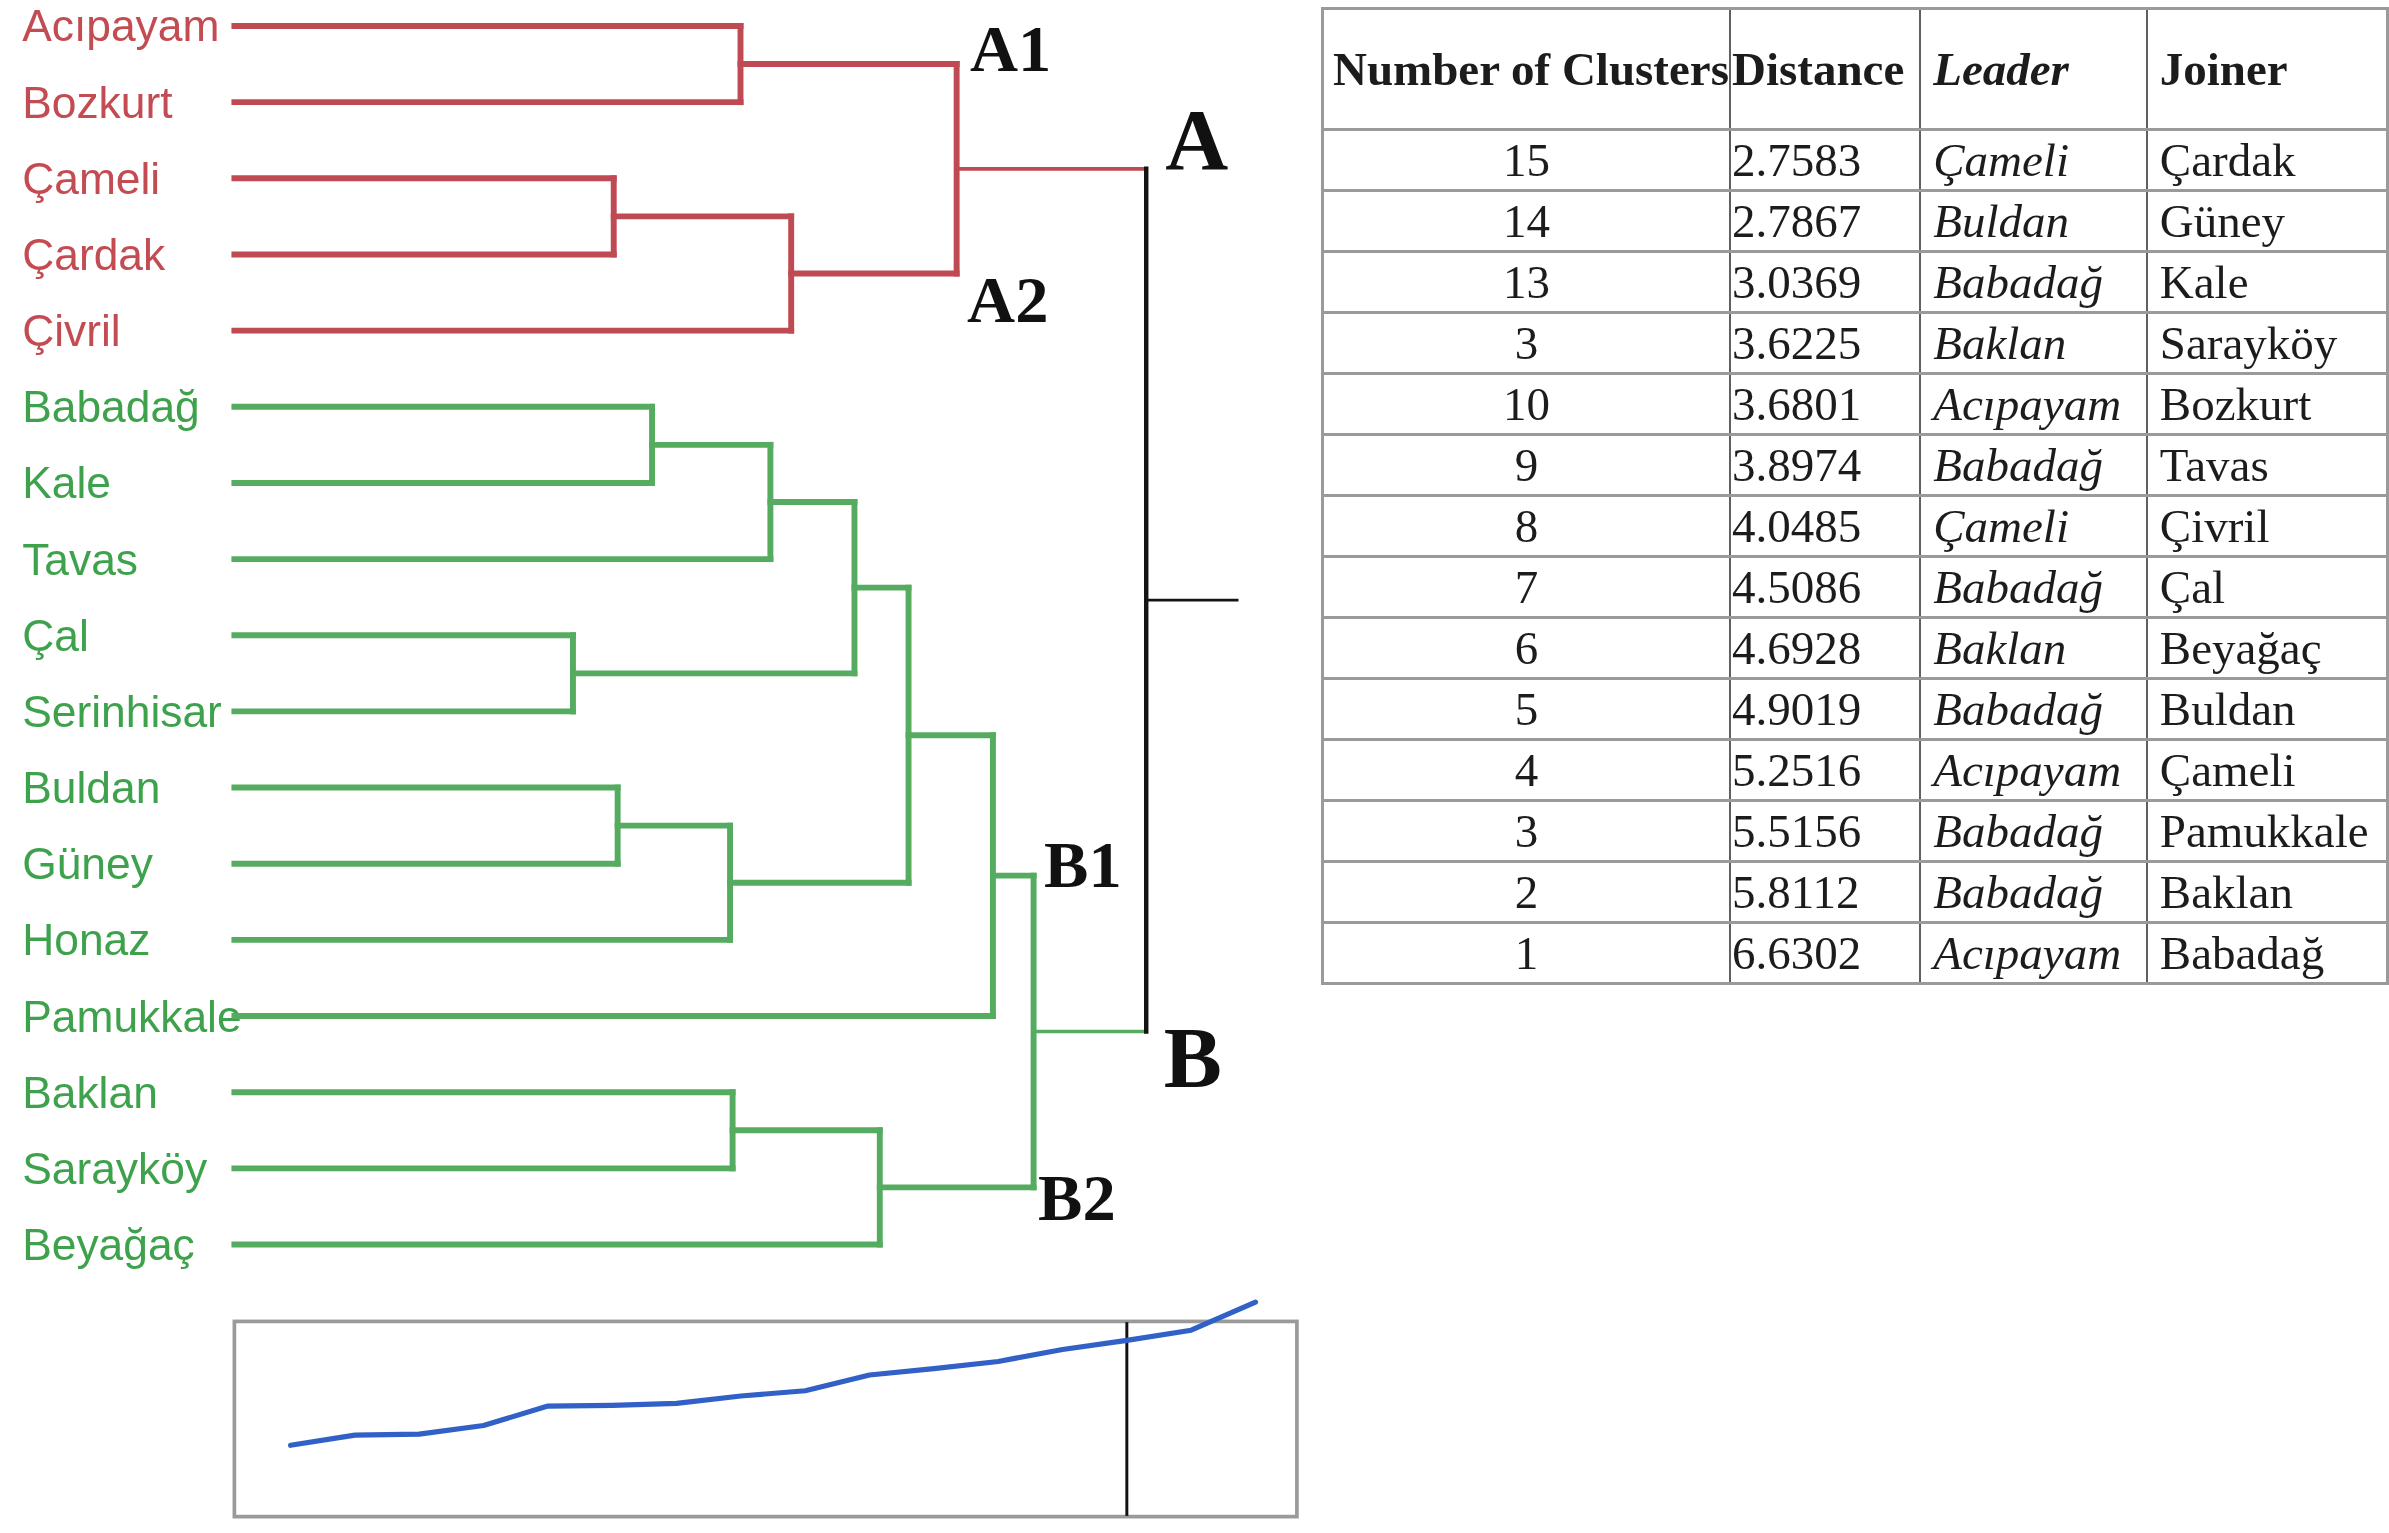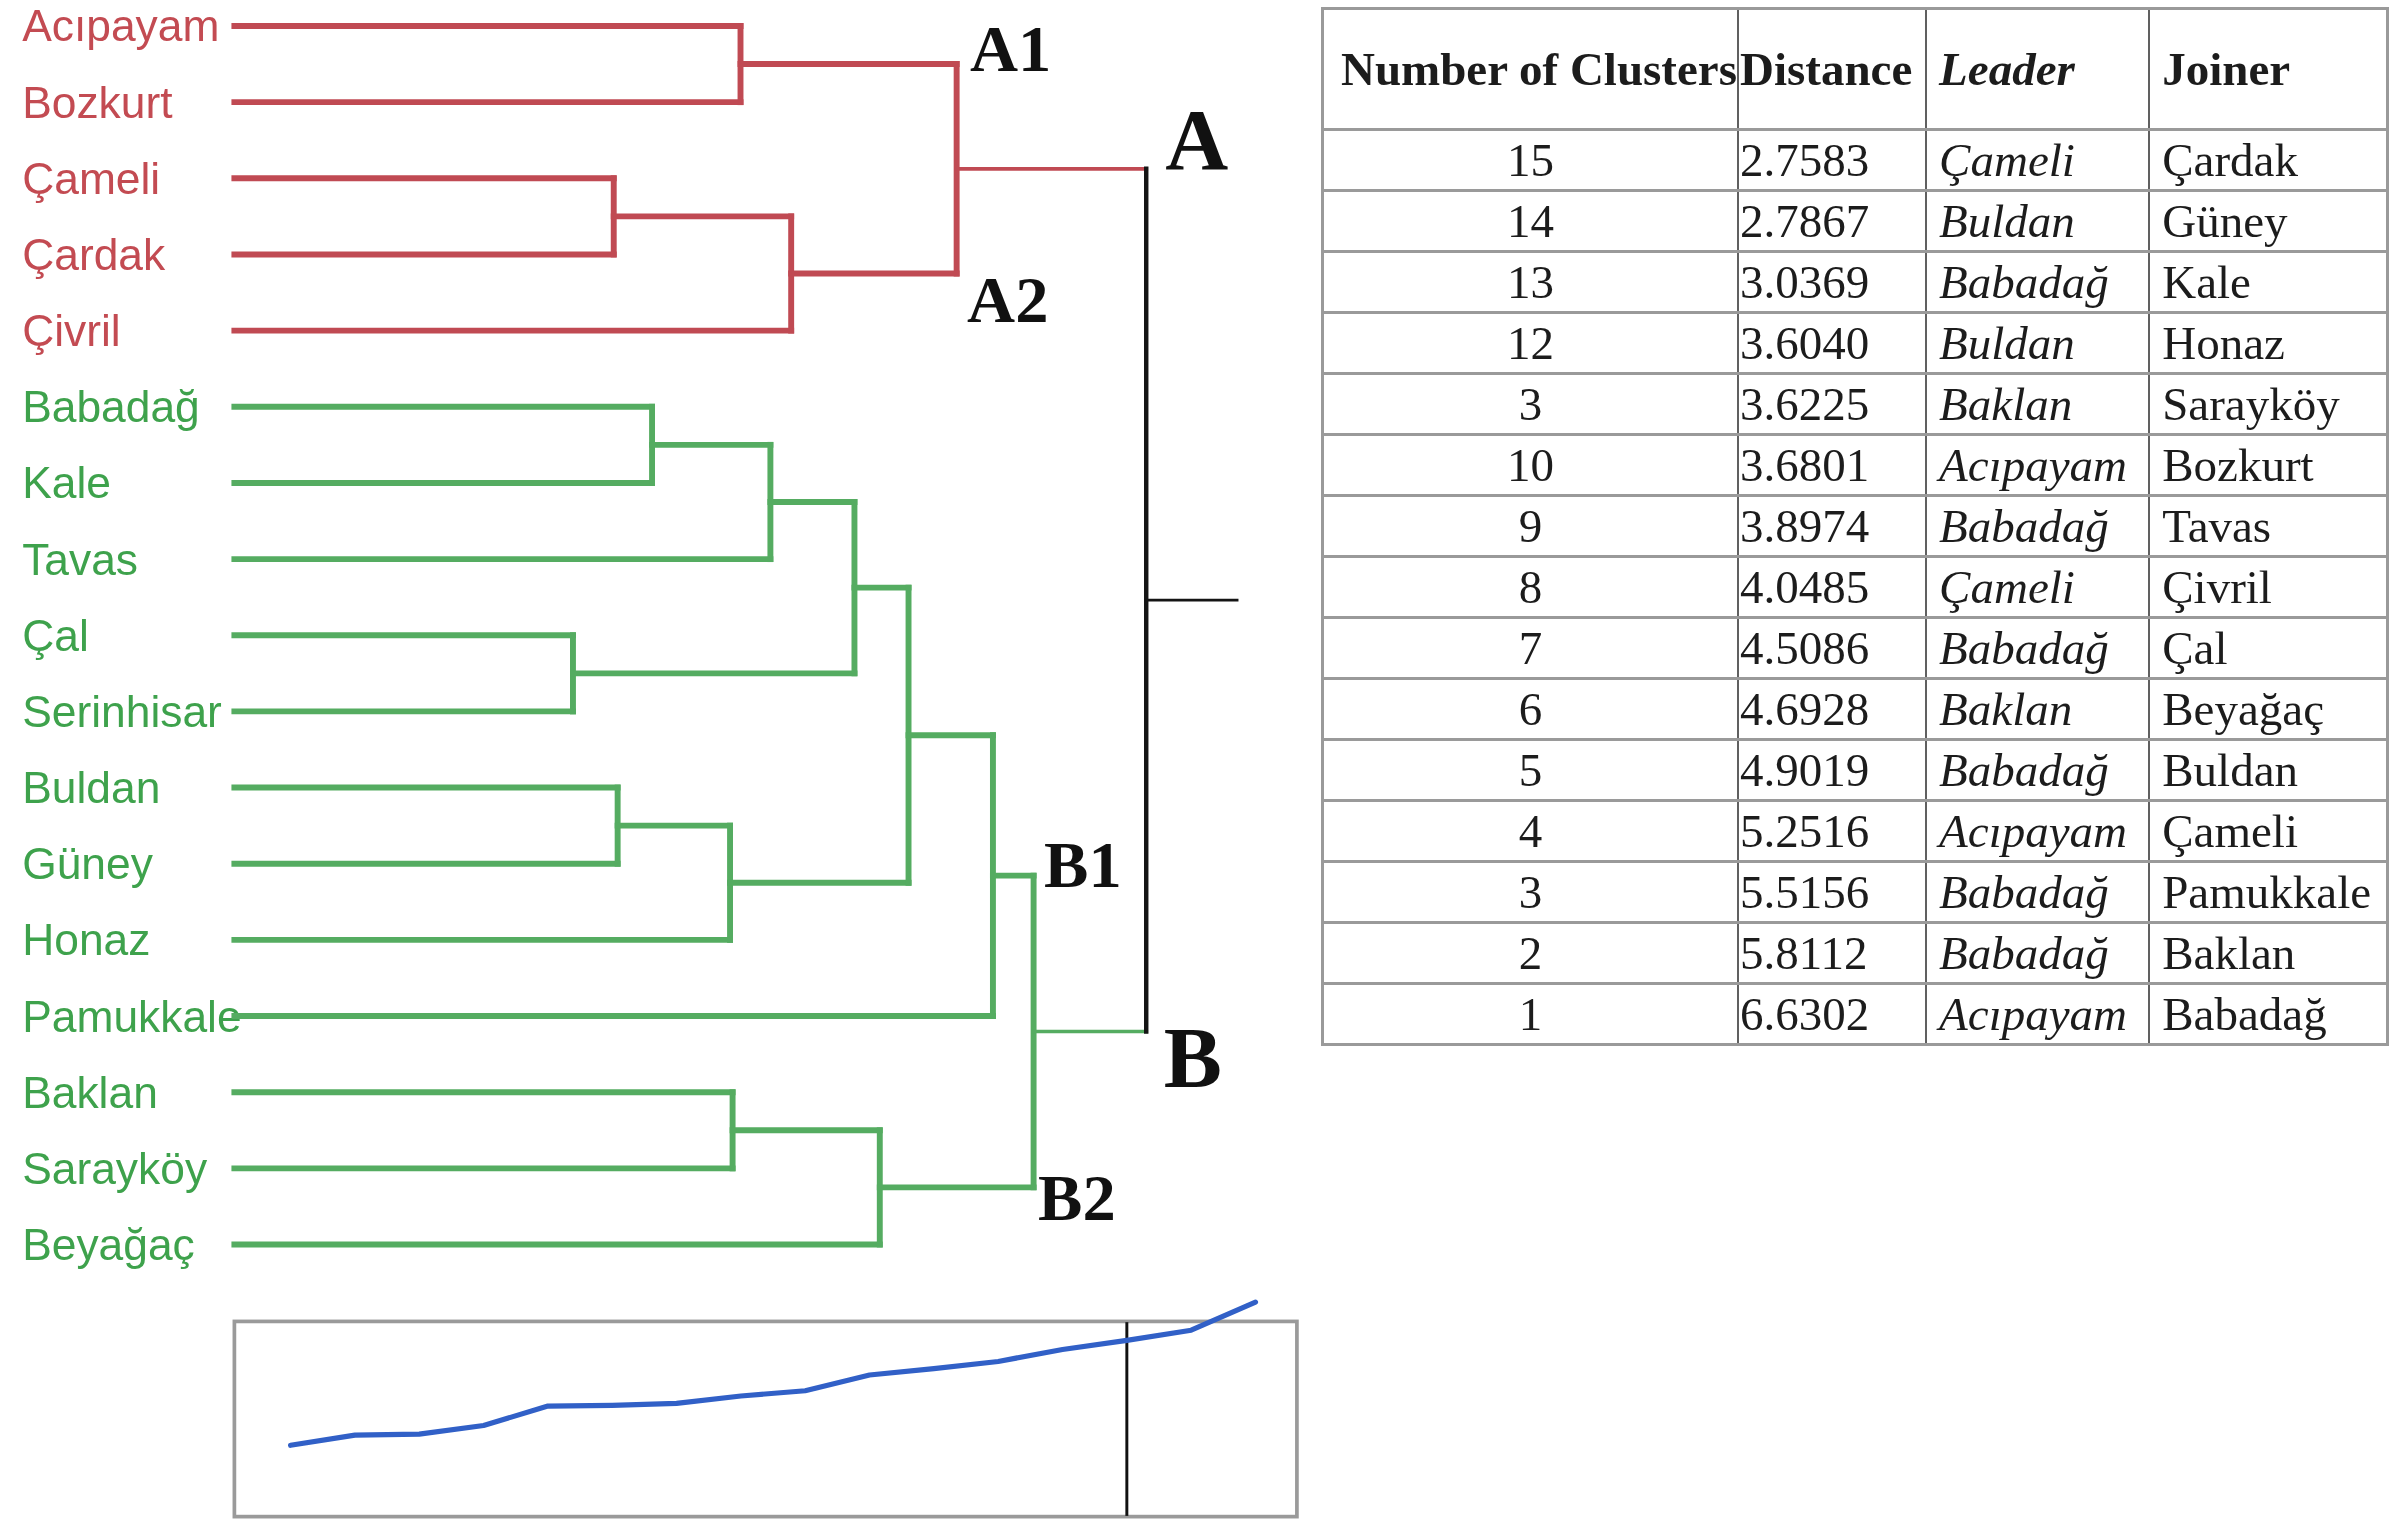--- a/index.html
+++ b/index.html
@@ -10,21 +10,21 @@
   table{border-collapse:collapse;table-layout:fixed;background:#ffffff;
         font-family:"Liberation Serif",serif;font-size:47px;color:#1c1c1c;
         border:3.7px solid #9a9a9a;}
   th,td{border-left:2.2px solid #606060;border-right:2.2px solid #606060;
         border-top:3px solid #9a9a9a;border-bottom:3px solid #9a9a9a;
         white-space:nowrap;overflow:hidden;vertical-align:middle;padding:0;}
   thead th{font-weight:bold;height:118px;text-align:left;
            border-bottom:3.7px solid #9a9a9a;line-height:1.15;}
   tbody td{height:58px;}
   .w0{width:281px;} .w1{width:223px;} .w2{width:281px;} .w3{width:279px;}
-  th.c0{padding-left:17px;}
+  th.c0{padding-left:9px;}
   th.c1,td.c1{padding-left:1px;}
   th.c2,td.c2{padding-left:12px;font-style:italic;}
   th.c3,td.c3{padding-left:12px;}
   td.c0{text-align:center;}
   td.c1,td.c2,td.c3{text-align:left;}
 </style>
 </head>
 <body>
 
 <svg id="fig-svg" width="2389" height="1533" viewBox="0 0 3231 2073">
@@ -134,26 +134,20 @@
           <td class="c2">Buldan</td>
           <td class="c3">Güney</td>
         </tr>
         <tr>
           <td class="c0">13</td>
           <td class="c1">3.0369</td>
           <td class="c2">Babadağ</td>
           <td class="c3">Kale</td>
         </tr>
         <tr>
-          <td class="c0">12</td>
-          <td class="c1">3.6040</td>
-          <td class="c2">Buldan</td>
-          <td class="c3">Honaz</td>
-        </tr>
-        <tr>
           <td class="c0">3</td>
           <td class="c1">3.6225</td>
           <td class="c2">Baklan</td>
           <td class="c3">Sarayköy</td>
         </tr>
         <tr>
           <td class="c0">10</td>
           <td class="c1">3.6801</td>
           <td class="c2">Acıpayam</td>
           <td class="c3">Bozkurt</td>

